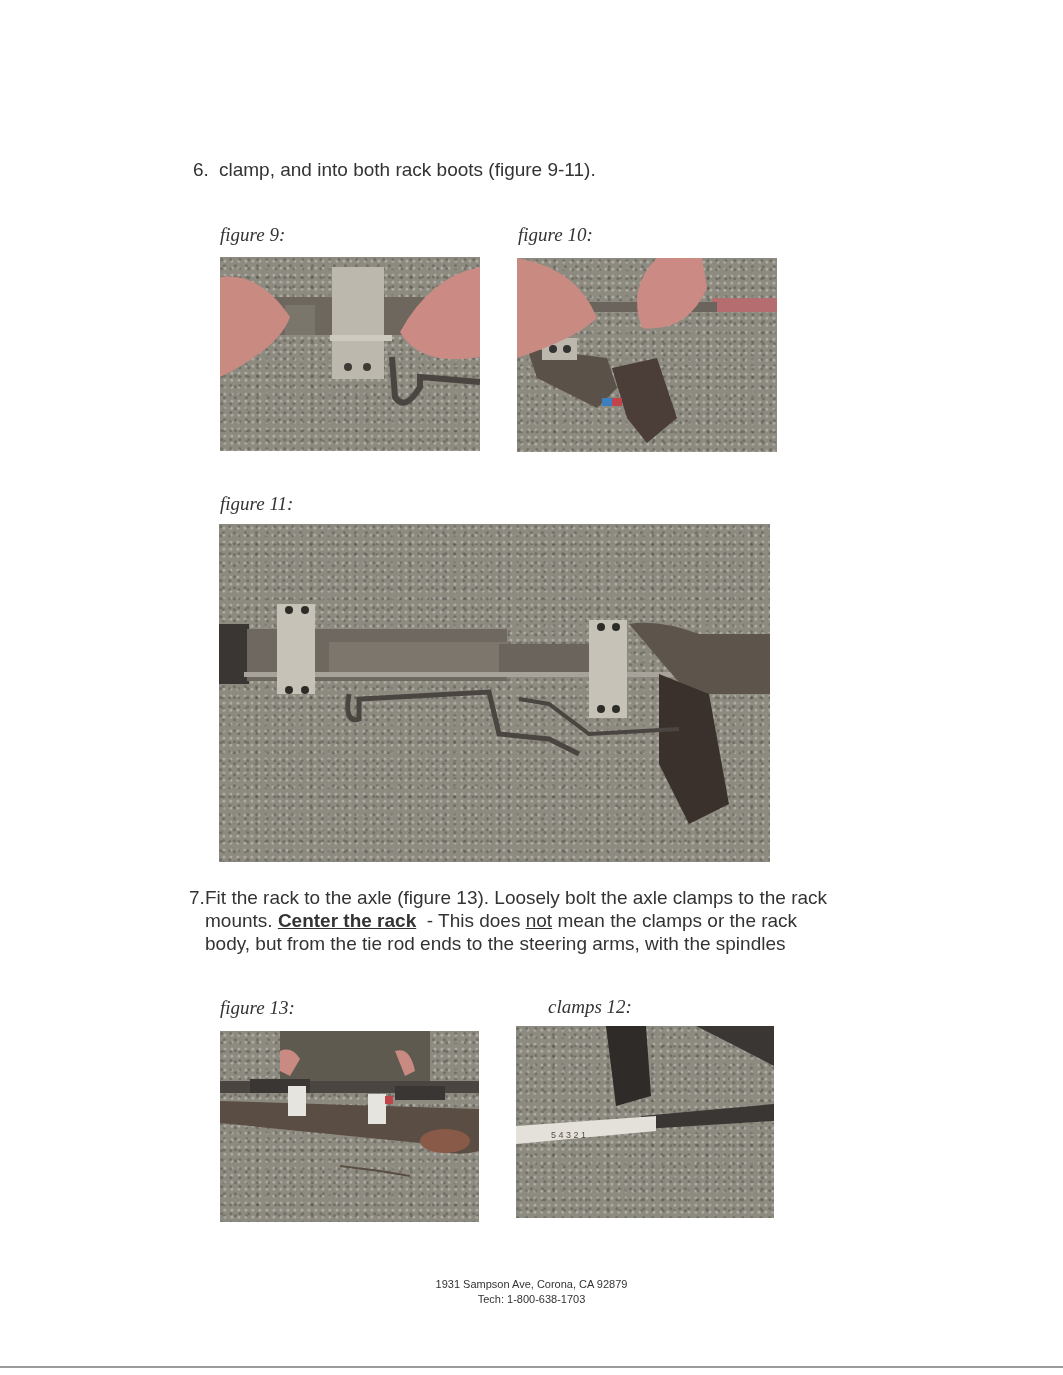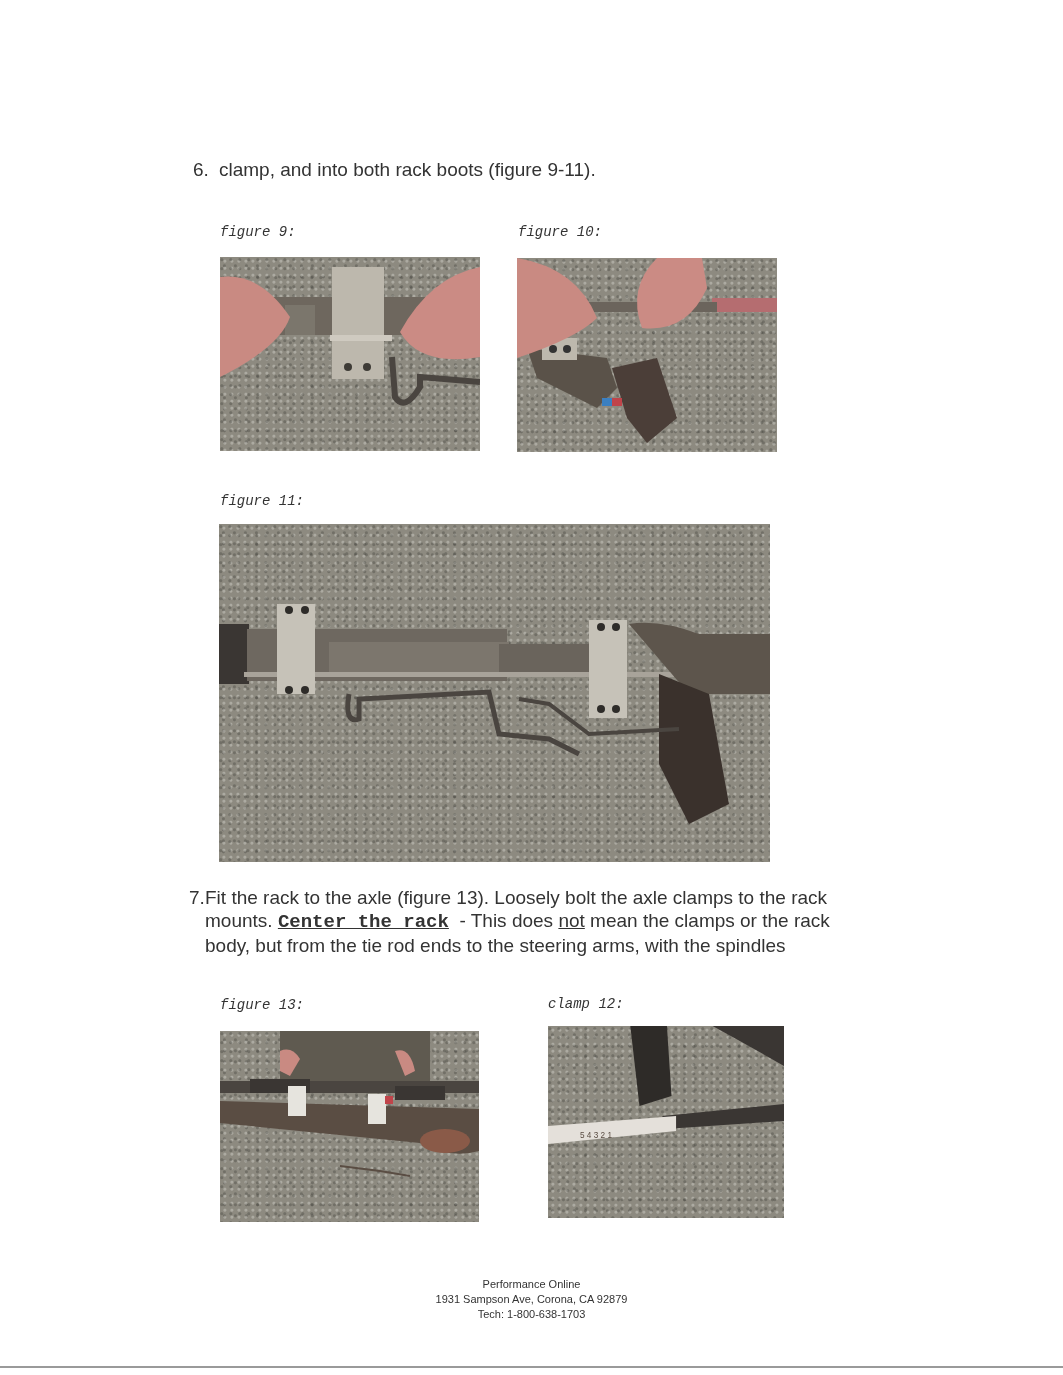--- a/index.html
+++ b/index.html
@@ -7,41 +7,41 @@
       width: 1063px; height: 1375px; position: relative; overflow: hidden;
       background: #ffffff; color: #2a2a2a;
       font-family: "Liberation Sans", sans-serif;
     }
     .step {
       position: absolute; font-size: 19px; line-height: 23px; color: #333;
     }
     .step .num { position: absolute; left: 0; top: 0; }
     .step .body { position: absolute; left: 26px; top: 0; }
     .caption {
-      position: absolute; font-family: Liberation Mono, monospace; font-style: italic;
-      font-size: 14px; color: #333;
+      position: absolute; font-family: Liberation Serif, serif; font-style: italic;
+      font-size: 19px; color: #333;
     }
     .photo {
       position: absolute; overflow: hidden;
       background-color: #8d8a80;
       background-image:
         radial-gradient(circle at 20% 30%, rgba(60,60,55,.35) 0 1px, transparent 2px),
         radial-gradient(circle at 70% 60%, rgba(230,230,225,.35) 0 1px, transparent 2px),
         radial-gradient(circle at 40% 80%, rgba(50,50,45,.3) 0 1px, transparent 2px);
       background-size: 9px 9px, 7px 7px, 11px 11px;
     }
     .photo svg { position: absolute; left: 0; top: 0; width: 100%; height: 100%; }
     .footer {
       position: absolute; left: 0; width: 1063px; text-align: center;
       font-size: 11px; line-height: 15px; color: #333;
     }
     .rule {
       position: absolute; left: 0; top: 1366px; width: 1063px; height: 2px; background: #9a9a9a;
     }
-    u.bold { font-weight: bold; text-decoration: underline; font-family: Liberation Mono, monospace; }
+    u.bold { font-weight: bold; text-decoration: underline; }
   </style>
 </head>
 <body>
 
 <div class="step" style="left:193px; top:158px; width:680px; height:48px;">
   <span class="num">6.</span>
   <div class="body">
     <div>clamp, and into both rack boots (figure 9-11).</div>
   </div>
 </div>
@@ -125,29 +125,28 @@
     <rect x="175" y="55" width="50" height="14" fill="#3a3633"></rect>
     <rect x="68" y="55" width="18" height="30" fill="#e6e4de"></rect>
     <rect x="148" y="63" width="18" height="30" fill="#e6e4de"></rect>
     <rect x="165" y="65" width="8" height="8" fill="#c0444a"></rect>
     <path d="M60 20 Q72 15 80 28 L70 45 L60 40 Z" fill="#c98a82"></path>
     <path d="M175 20 Q190 15 195 40 L185 45 Z" fill="#c98a82"></path>
     <path d="M120 135 L160 140 L190 145" stroke="#5a4d43" stroke-width="2" fill="none"></path>
   </svg>
 </div>
 
-<div class="caption" style="left:548px; top:996px;">clamp 12:</div>
-<div class="photo" style="left:548px; top:1026px; width:236px; height:192px;">
+<div class="caption" style="left:548px; top:996px;">clamps 12:</div>
+<div class="photo" style="left:516px; top:1026px; width:258px; height:192px;">
   <svg viewBox="0 0 258 192" preserveAspectRatio="none">
     <path d="M160 0 L258 0 L258 40 Q220 20 180 0 Z" fill="#3a3633"></path>
     <path d="M90 0 L130 0 L135 70 L100 80 Z" fill="#2e2b28"></path>
     <path d="M125 90 L258 78 L258 95 L128 103 Z" fill="#3a3633"></path>
     <path d="M0 100 L140 90 L140 105 L0 118 Z" fill="#e4e0da"></path>
     <text x="35" y="112" font-size="9" fill="#5a4d43">5  4  3  2  1</text>
   </svg>
 </div>
 
 <div class="footer" style="top:1277px;">
-  <div>Performance Online</div>
   <div>1931 Sampson Ave, Corona, CA 92879</div>
   <div>Tech: 1-800-638-1703</div>
 </div>
 <div class="rule"></div>
 
 </body></html>

